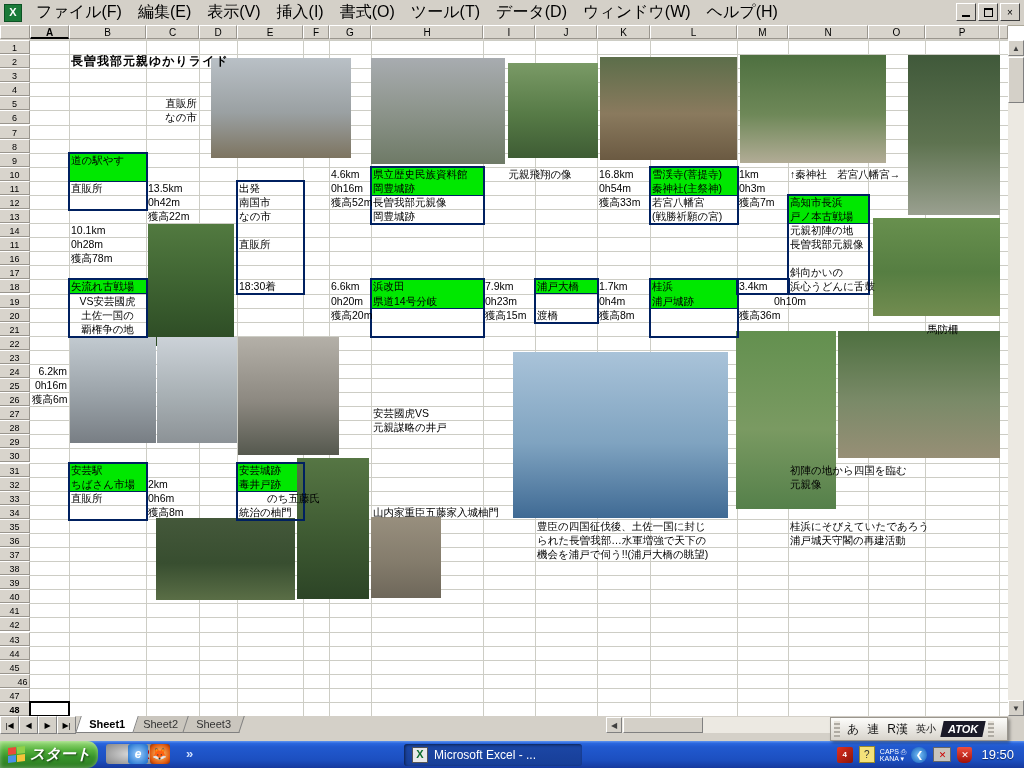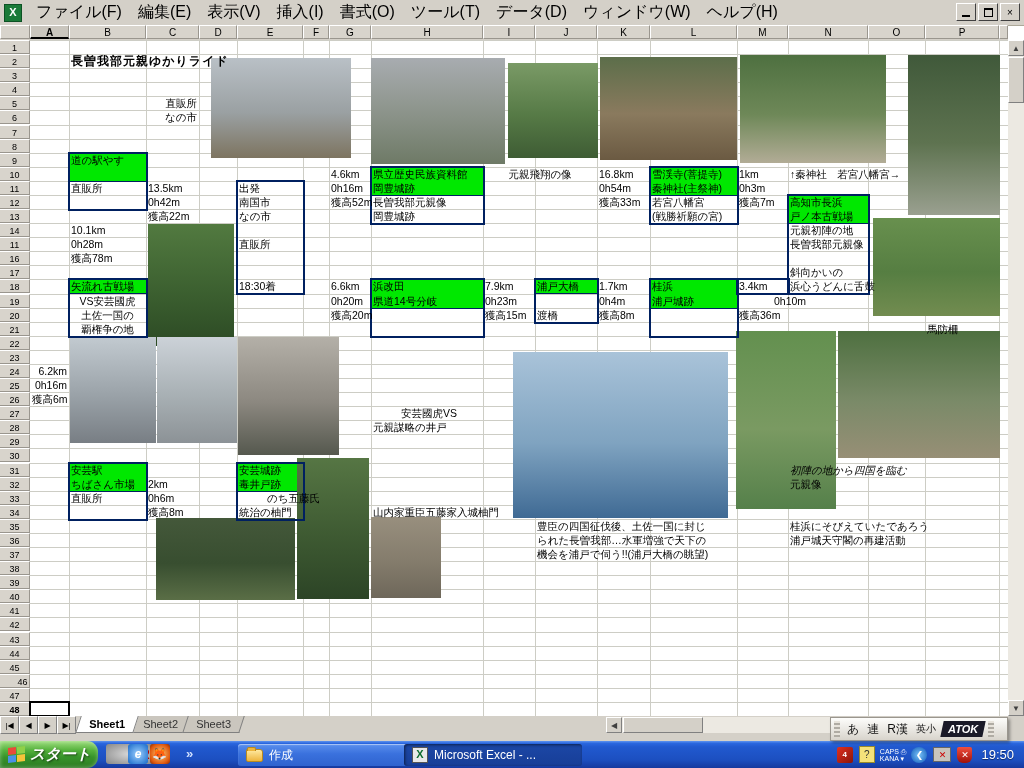--- a/index.html
+++ b/index.html
@@ -364,37 +364,37 @@
       <div class="cell" style="left: 597px; top: 307.583px; width: 53px; height: 14.0833px; line-height: 14.0833px; text-align: left;">獲高8m</div>
       <div class="cell" style="left: 650px; top: 279.417px; width: 87px; height: 14.0833px; line-height: 14.0833px; text-align: left;">桂浜</div>
       <div class="cell" style="left: 650px; top: 293.5px; width: 87px; height: 14.0833px; line-height: 14.0833px; text-align: left;">浦戸城跡</div>
       <div class="cell" style="left: 737px; top: 279.417px; width: 51px; height: 14.0833px; line-height: 14.0833px; text-align: left;">3.4km</div>
       <div class="cell" style="left: 737px; top: 293.5px; width: 51px; height: 14.0833px; line-height: 14.0833px; text-align: left; margin-left: 35px;">0h10m</div>
       <div class="cell" style="left: 737px; top: 307.583px; width: 51px; height: 14.0833px; line-height: 14.0833px; text-align: left;">獲高36m</div>
       <div class="cell" style="left: 925px; top: 321.667px; width: 74px; height: 14.0833px; line-height: 14.0833px; text-align: left;">馬防柵</div>
       <div class="cell" style="left: 30px; top: 363.917px; width: 39px; height: 14.0833px; line-height: 14.0833px; text-align: right;">6.2km</div>
       <div class="cell" style="left: 30px; top: 378px; width: 39px; height: 14.0833px; line-height: 14.0833px; text-align: right;">0h16m</div>
       <div class="cell" style="left: 30px; top: 392.083px; width: 39px; height: 14.0833px; line-height: 14.0833px; text-align: right;">獲高6m</div>
-      <div class="cell" style="left: 371px; top: 406.167px; width: 112px; height: 14.0833px; line-height: 14.0833px; text-align: left; margin-left: 28px;">安芸國虎VS</div>
+      <div class="cell" style="left: 371px; top: 406.167px; width: 112px; height: 14.0833px; line-height: 14.0833px; text-align: left;">安芸國虎VS</div>
       <div class="cell" style="left: 371px; top: 420.25px; width: 112px; height: 14.0833px; line-height: 14.0833px; text-align: left;">元親謀略の井戸</div>
       <div class="cell" style="left: 69px; top: 462.5px; width: 77px; height: 14.0833px; line-height: 14.0833px; text-align: left;">安芸駅</div>
       <div class="cell" style="left: 69px; top: 476.583px; width: 77px; height: 14.0833px; line-height: 14.0833px; text-align: left;">ちばさん市場</div>
       <div class="cell" style="left: 69px; top: 490.667px; width: 77px; height: 14.0833px; line-height: 14.0833px; text-align: left;">直販所</div>
       <div class="cell" style="left: 146px; top: 476.583px; width: 53px; height: 14.0833px; line-height: 14.0833px; text-align: left;">2km</div>
       <div class="cell" style="left: 146px; top: 490.667px; width: 53px; height: 14.0833px; line-height: 14.0833px; text-align: left;">0h6m</div>
       <div class="cell" style="left: 146px; top: 504.75px; width: 53px; height: 14.0833px; line-height: 14.0833px; text-align: left;">獲高8m</div>
       <div class="cell" style="left: 237px; top: 462.5px; width: 66px; height: 14.0833px; line-height: 14.0833px; text-align: left;">安芸城跡</div>
       <div class="cell" style="left: 237px; top: 476.583px; width: 66px; height: 14.0833px; line-height: 14.0833px; text-align: left;">毒井戸跡</div>
       <div class="cell" style="left: 237px; top: 490.667px; width: 66px; height: 14.0833px; line-height: 14.0833px; text-align: left; margin-left: 28px;">のち五藤氏</div>
       <div class="cell" style="left: 237px; top: 504.75px; width: 66px; height: 14.0833px; line-height: 14.0833px; text-align: left;">統治の柚門</div>
       <div class="cell" style="left: 371px; top: 504.75px; width: 164px; height: 14.0833px; line-height: 14.0833px; text-align: left;">山内家重臣五藤家入城柚門</div>
       <div class="cell" style="left: 535px; top: 518.833px; width: 253px; height: 14.0833px; line-height: 14.0833px; text-align: left;">豊臣の四国征伐後、土佐一国に封じ</div>
       <div class="cell" style="left: 535px; top: 532.917px; width: 253px; height: 14.0833px; line-height: 14.0833px; text-align: left;">られた長曽我部…水軍増強で天下の</div>
       <div class="cell" style="left: 535px; top: 547px; width: 253px; height: 14.0833px; line-height: 14.0833px; text-align: left;">機会を浦戸で伺う!!(浦戸大橋の眺望)</div>
-      <div class="cell" style="left: 788px; top: 462.5px; width: 137px; height: 14.0833px; line-height: 14.0833px; text-align: left; font-style: italic;">初陣の地から四国を臨む</div>
+      <div class="cell" style="left: 788px; top: 462.5px; width: 137px; height: 14.0833px; line-height: 14.0833px; text-align: left;">初陣の地から四国を臨む</div>
       <div class="cell" style="left: 788px; top: 476.583px; width: 80px; height: 14.0833px; line-height: 14.0833px; text-align: left;">元親像</div>
       <div class="cell" style="left: 788px; top: 518.833px; width: 211px; height: 14.0833px; line-height: 14.0833px; text-align: left;">桂浜にそびえていたであろう</div>
       <div class="cell" style="left: 788px; top: 532.917px; width: 211px; height: 14.0833px; line-height: 14.0833px; text-align: left;">浦戸城天守閣の再建活動</div>
     </div>
   <div id="activeCell">
       <div class="activecell" style="left: 29px; top: 700.917px; width: 41px; height: 16.0833px;"></div>
     </div>
 
   <div class="vscroll">
     <div class="sbtn" style="left:0;top:0;width:16px;height:16px;">▲</div>
@@ -446,24 +446,20 @@
           <i style="background:#8fd048;"></i>
         <i style="background:#4a90e8;"></i>
           <i style="background:#f5c43a;"></i>
       </div>
       <span>スタート</span>
     </div>
     <div class="ql" style="left:106px;background:radial-gradient(#d8d8d8,#888);color:#b00;font-size:14px;padding-left:27px;">IR</div>
     <div class="ql" style="left:128px;background:radial-gradient(#9cd0ff,#1668c8);font-style:italic;font-weight:bold;">e</div>
     <div class="ql" style="left:150px;background:radial-gradient(#ffd27a,#e05a10 70%,#8a2c00);">🦊</div>
     <div class="chev" style="left:186px;">»</div>
-    <div class="taskwin" style="left:238px;width:160px;">
-      <div class="foldico"></div>
-      <span>作成</span>
-    </div>
     <div class="taskwin active" style="left:404px;width:162px;">
       <div class="xlico">X</div>
       <span>Microsoft Excel - ...</span>
     </div>
     <div class="tray">
       <div class="trayico" style="width:16px;height:16px;background:linear-gradient(135deg,#e03020,#8a1408);border-radius:2px;color:#fff;font-size:8px;font-weight:bold;">4</div>
       <div class="trayico" style="width:14px;height:15px;background:#f5e27a;border:1px solid #9a8a2a;color:#333;font-size:10px;">?</div>
       <div class="capskana">
         <div><span>CAPS</span> ⎙</div>
         <div><span>KANA</span> ▾</div>

